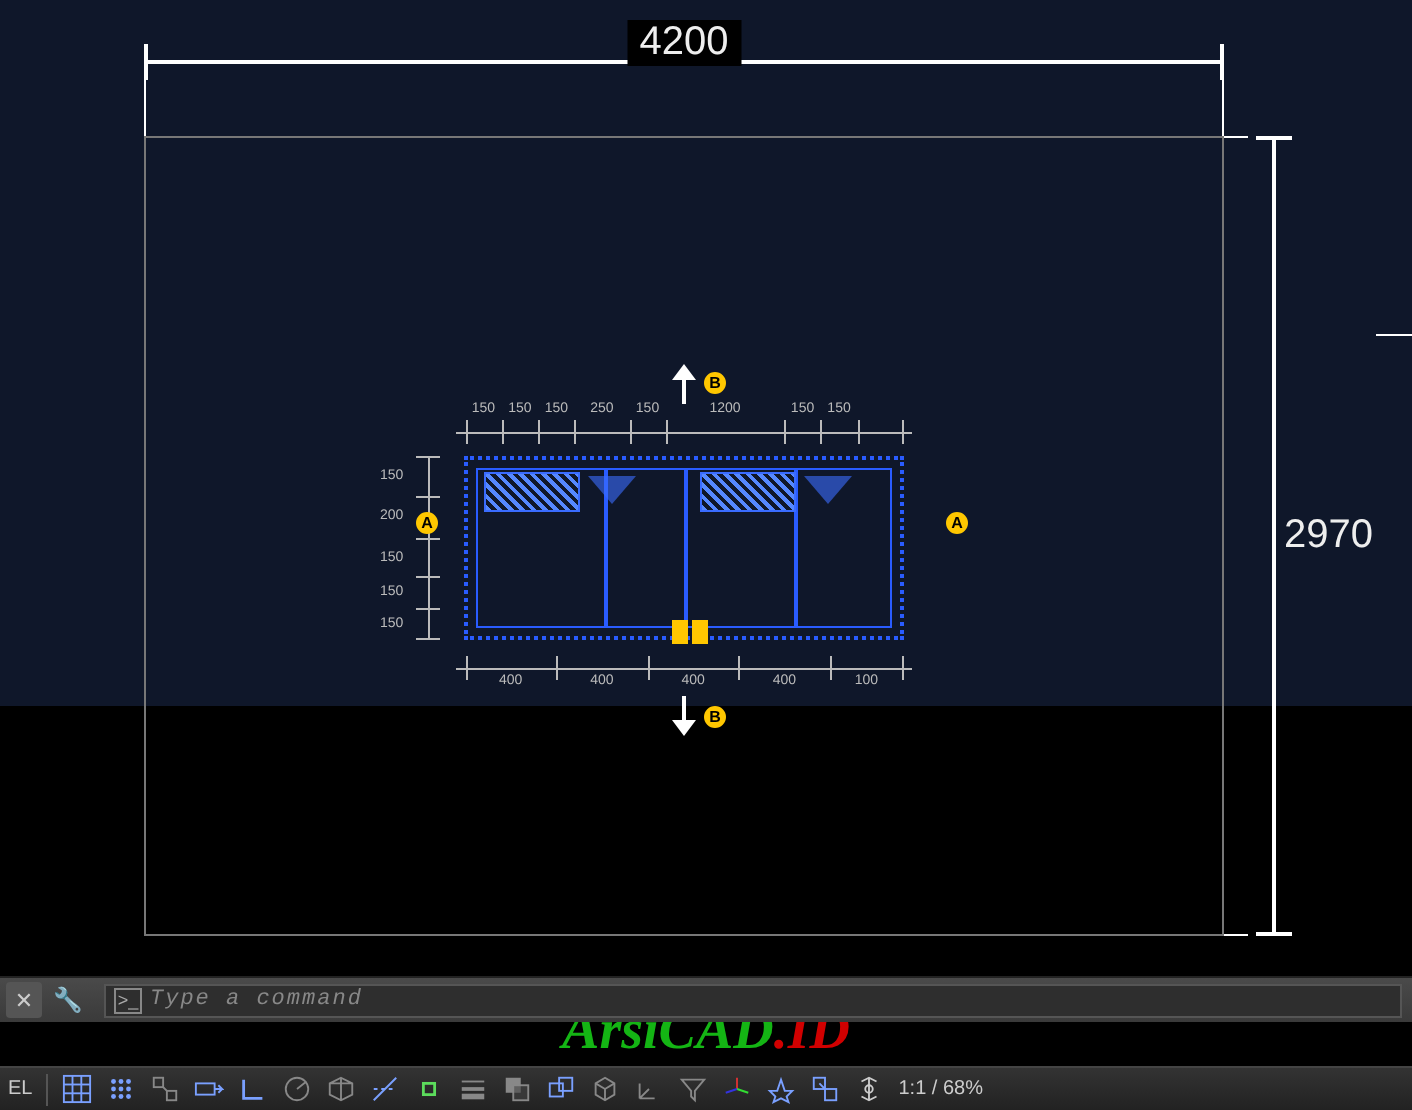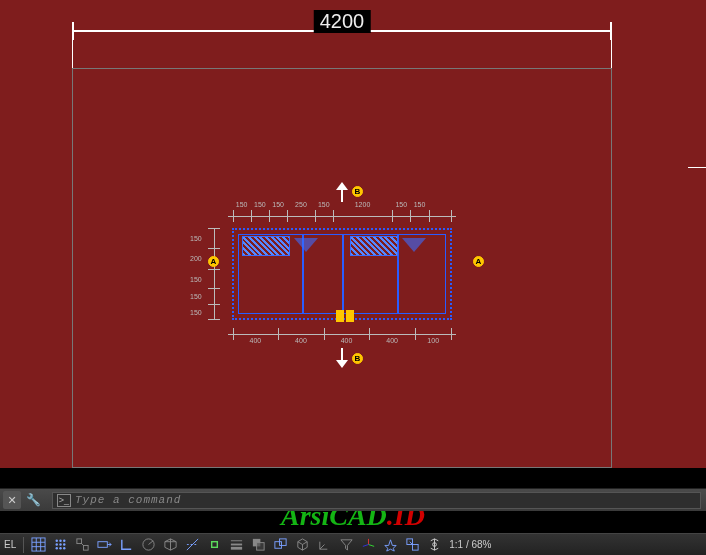--- a/index.html
+++ b/index.html
@@ -1,17 +1,17 @@
 <!DOCTYPE html>
 <html><head>
 <meta charset="utf-8">
 <style>
   * { box-sizing: border-box; margin: 0; padding: 0; }
   html, body { width: 706px; height: 555px; background: #000; font-family: sans-serif; overflow: hidden; }
-  .canvas { position: absolute; left: 0; top: 0; width: 706px; height: 468px; background: #7f1d1d; }
+  .canvas { position: absolute; left: 0; top: 0; width: 706px; height: 353px; background: #0f172a; }
   .dim-h-top { position: absolute; left: 72px; top: 18px; width: 540px; height: 30px; }
   .dim-h-line { position: absolute; top: 12px; left: 0; right: 0; border-top: 2px solid #fff; }
   .dim-h-tick { position: absolute; top: 4px; width: 2px; height: 18px; background: #fff; }
   .dim-h-ext { position: absolute; top: 18px; width: 1px; height: 50px; background: #fff; }
   .dim-h-label { position: absolute; left: 50%; top: -8px; transform: translateX(-50%); background: #000; color: #eee; font-size: 20px; padding: 0 6px; font-family: Arial; }
   .dim-v-right { position: absolute; right: 52px; top: 68px; width: 30px; height: 400px; }
   .dim-v-line { position: absolute; left: 12px; top: 0; bottom: 0; border-left: 2px solid #fff; }
   .dim-v-tick { position: absolute; left: 4px; width: 18px; height: 2px; background: #fff; }
   .dim-v-ext { position: absolute; left: -50px; width: 50px; height: 1px; background: #fff; }
   .dim-v-label { position: absolute; top: 50%; left: 18px; transform: translateY(-50%); color: #eee; font-size: 20px; font-family: Arial; }
@@ -61,20 +61,28 @@
 
   <div class="dim-h-top">
     <div class="dim-h-line"></div>
     <div class="dim-h-tick" style="left:0"></div>
     <div class="dim-h-tick" style="right:0"></div>
     <div class="dim-h-ext" style="left:0"></div>
     <div class="dim-h-ext" style="right:0"></div>
     <div class="dim-h-label">4200</div>
   </div>
 
+  <div class="dim-v-right">
+    <div class="dim-v-line"></div>
+    <div class="dim-v-tick" style="top:0"></div>
+    <div class="dim-v-tick" style="bottom:0"></div>
+    <div class="dim-v-ext" style="top:0"></div>
+    <div class="dim-v-ext" style="bottom:0"></div>
+    <div class="dim-v-label">2970</div>
+  </div>
 
   <div class="sheet-rect"></div>
 
   <div class="floorplan">
     <div class="fp-dim-track">
       <div class="fp-dim-line"></div>
       <div class="fp-dim-t" style="left:2%"></div>
         <div class="fp-dim-t" style="left:10%"></div>
       <div class="fp-dim-t" style="left:18%"></div>
         <div class="fp-dim-t" style="left:26%"></div>

